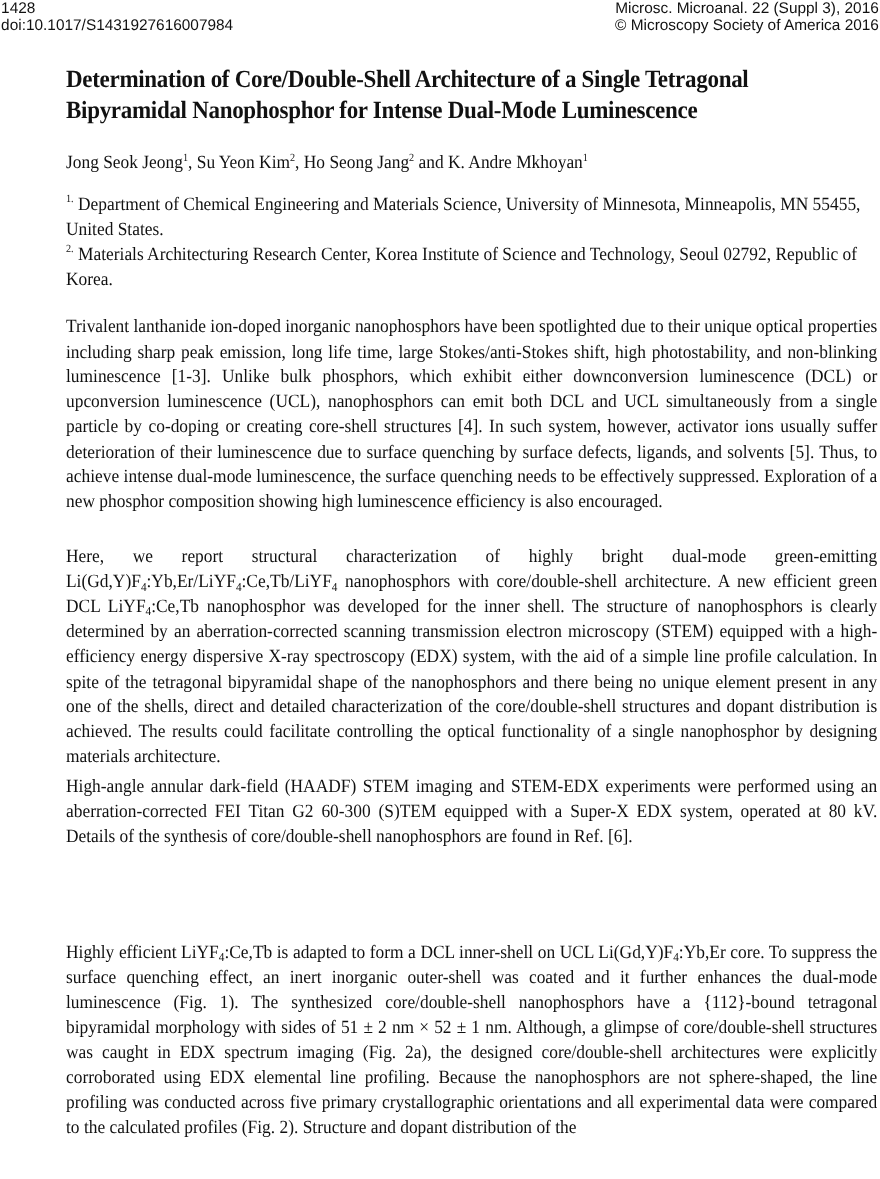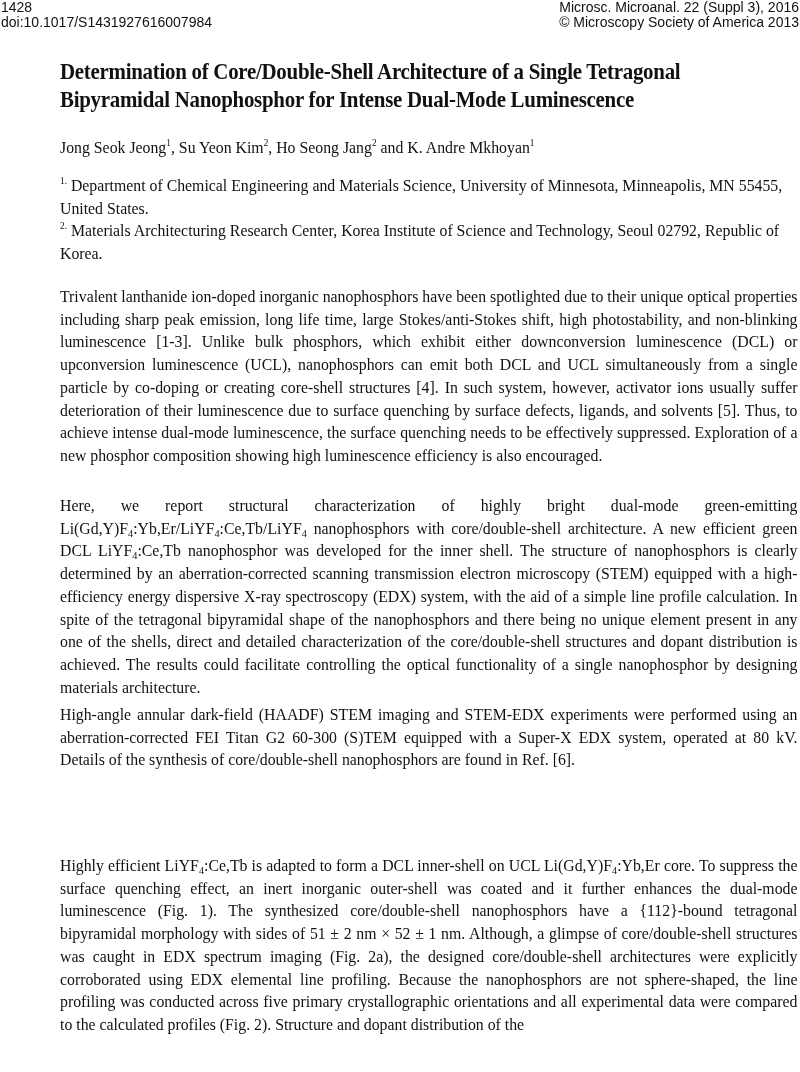--- a/index.html
+++ b/index.html
@@ -26,21 +26,21 @@
     }
     .rh-left {
       position: absolute;
       left: 1px;
       top: 0;
     }
     .rh-right {
       position: absolute;
       right: 1px;
       top: 0;
-      text-align: right;
+      text-align: center;
     }
     .rh-line { display: block; white-space: nowrap; }
 
     .content {
       position: absolute;
       left: 32px;
       top: 58px;
       width: 738px;
       font-family: "Liberation Serif", serif;
       margin-left: 28px;
@@ -102,21 +102,21 @@
 </head>
 <body>
 
 <div class="running-header">
   <div class="rh-left">
     <span class="rh-line">1428</span>
     <span class="rh-line">doi:10.1017/S1431927616007984</span>
   </div>
   <div class="rh-right">
     <span class="rh-line">Microsc. Microanal. 22 (Suppl 3), 2016</span>
-    <span class="rh-line">© Microscopy Society of America 2013</span>
+    <span class="rh-line">© Microscopy Society of America 2016</span>
   </div>
 </div>
 
 <div class="content">
   <h1 class="title">Determination of Core/Double-Shell Architecture of a Single Tetragonal Bipyramidal Nanophosphor for Intense Dual-Mode Luminescence</h1>
 
   <div class="authors">
     <span>Jong Seok Jeong</span><sup>1</sup><span>, </span><span>Su Yeon Kim</span><sup>2</sup><span>, </span><span>Ho Seong Jang</span><sup>2</sup><span> and </span><span>K. Andre Mkhoyan</span><sup>1</sup>
   </div>
 

